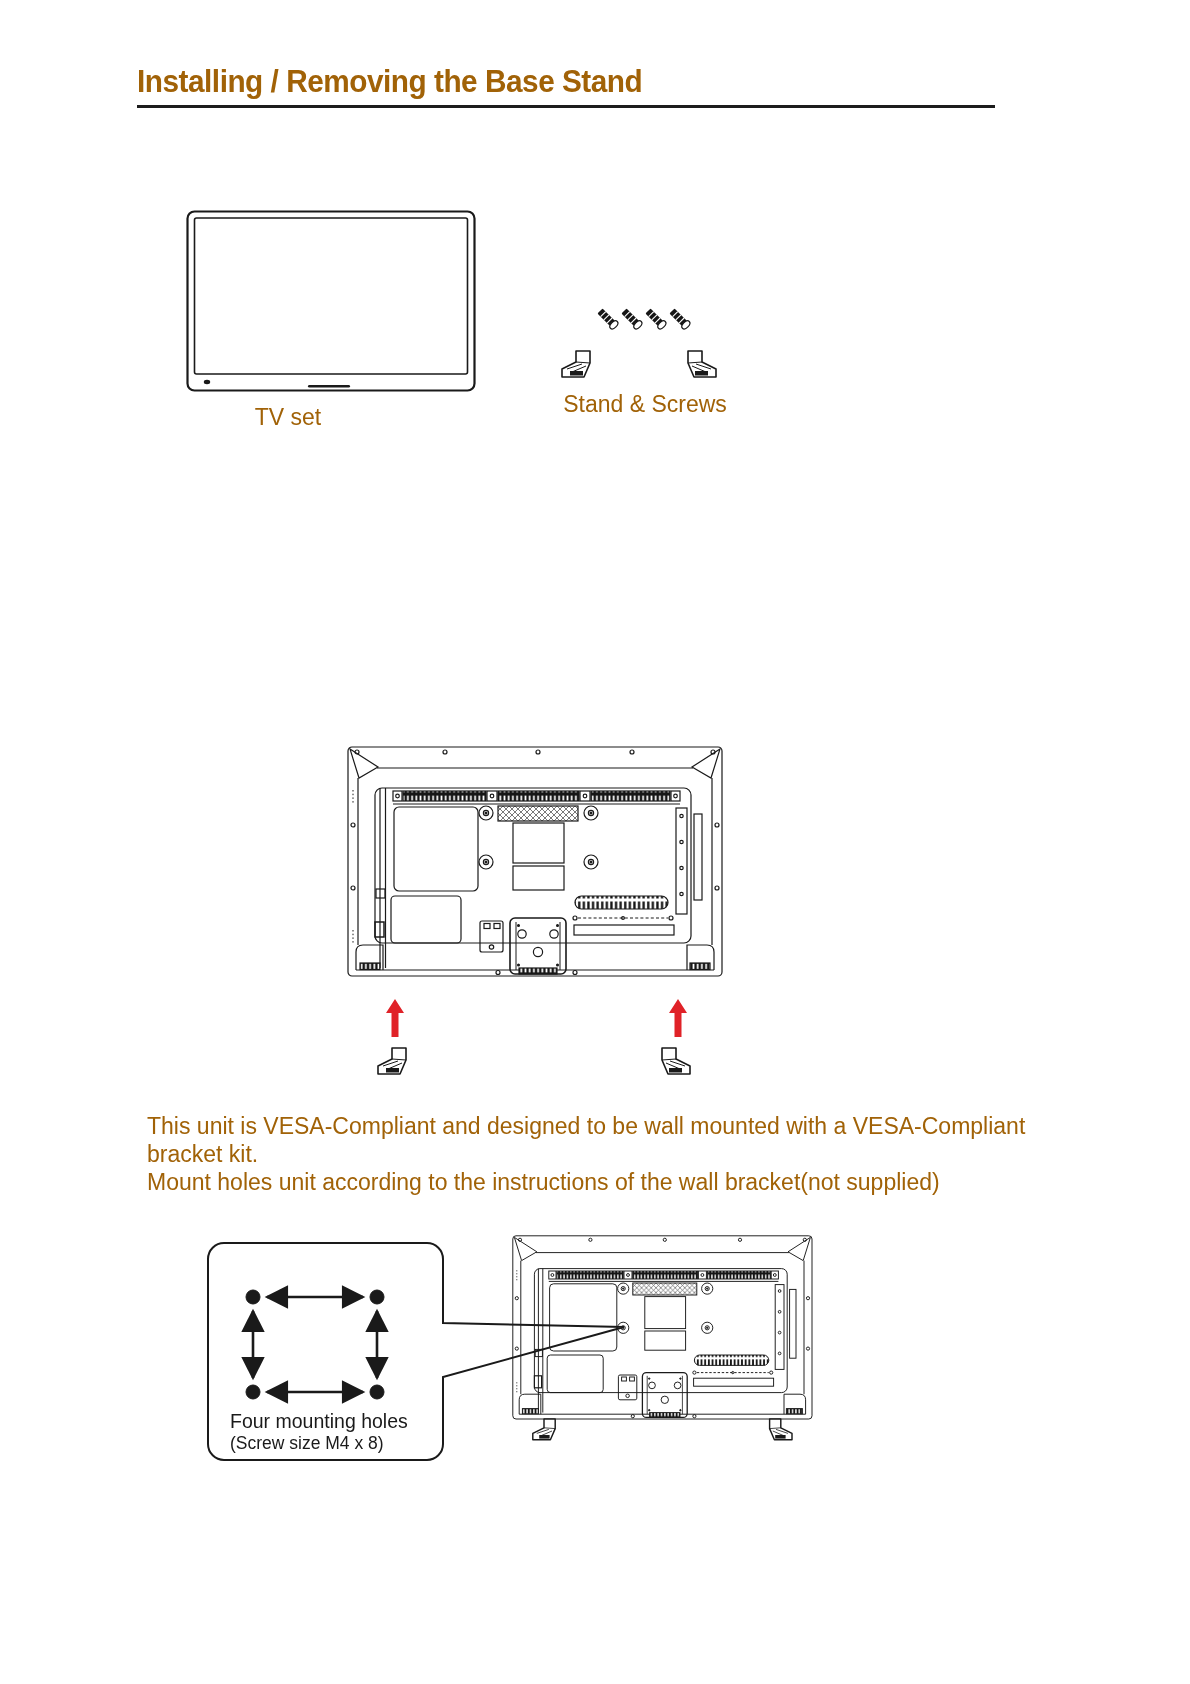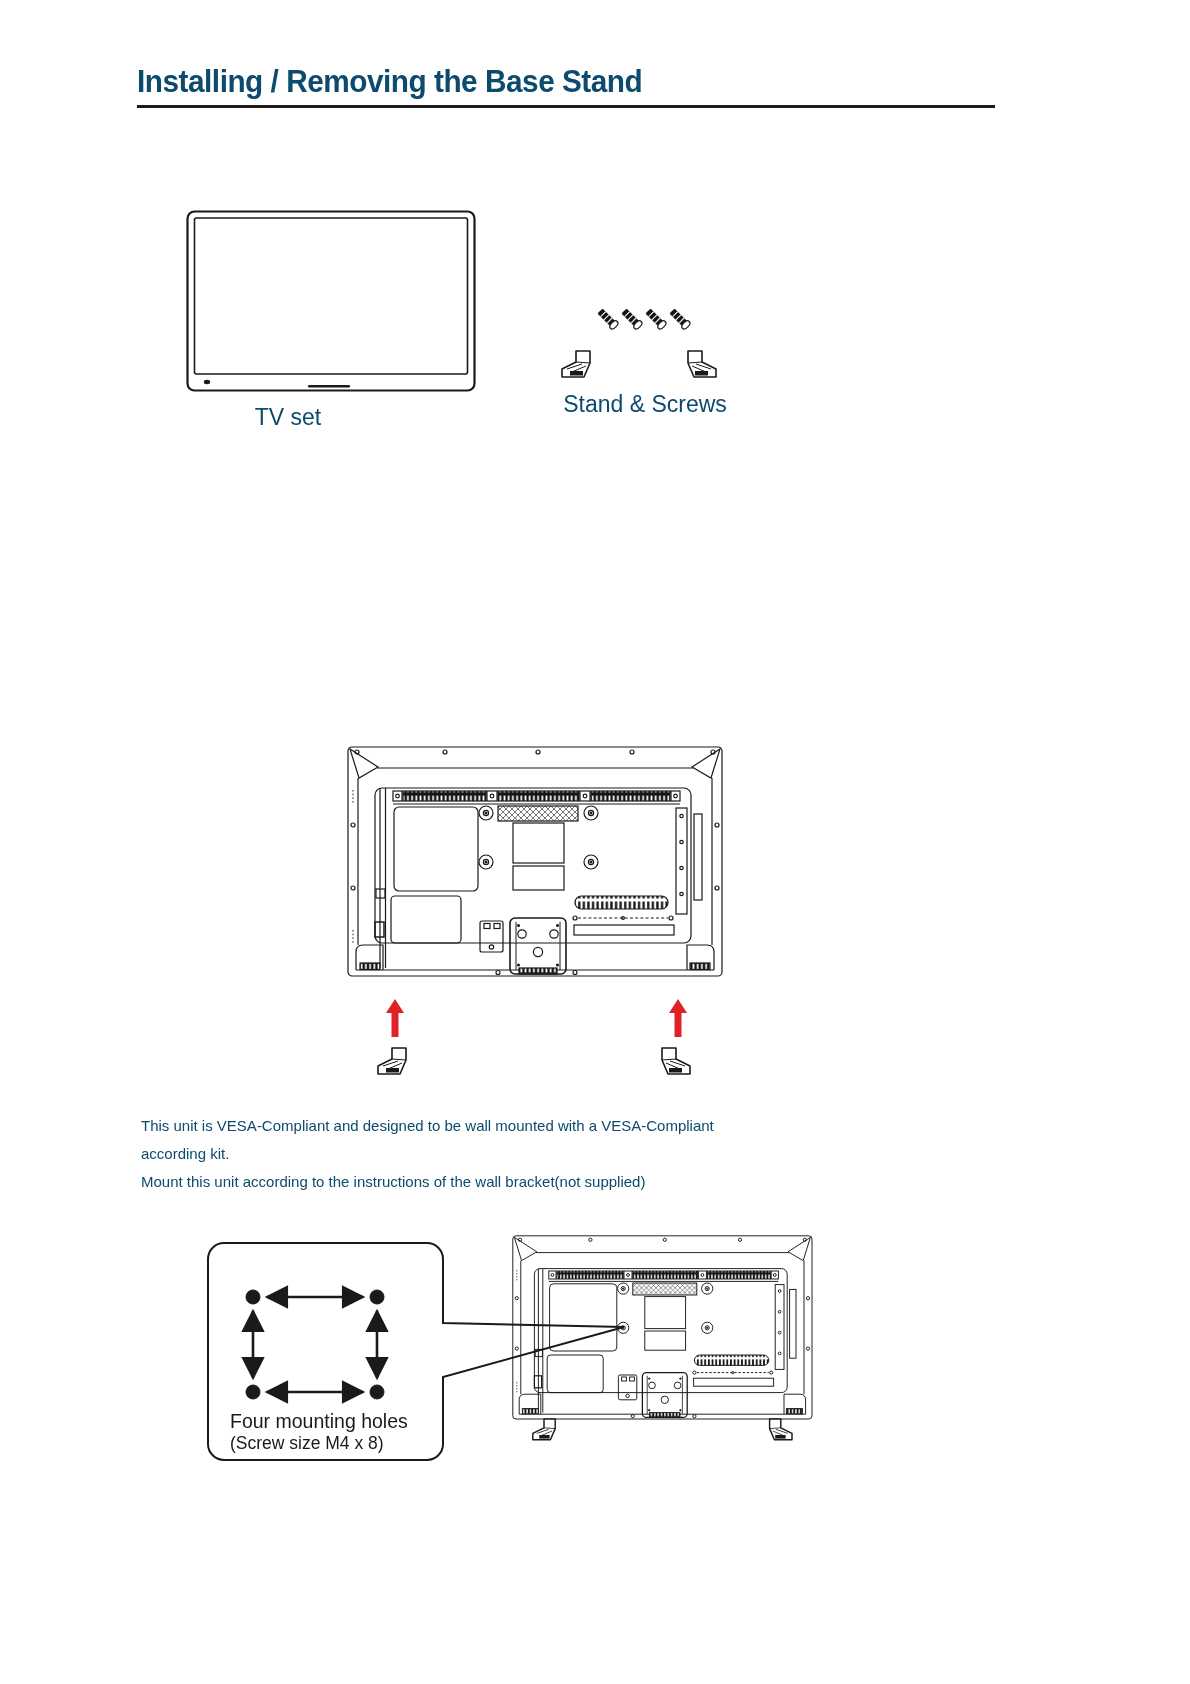--- a/index.html
+++ b/index.html
@@ -1,25 +1,25 @@
 <!DOCTYPE html>
 <html><head>
 <meta charset="utf-8">
 <style>
   html,body{margin:0;padding:0;background:#ffffff;}
   #page{position:relative;width:1106px;height:1684px;background:#fff;overflow:hidden;
-        font-family:"Liberation Sans", sans-serif;color:#0c4a6e;}
+        font-family:"Liberation Sans", sans-serif;color:#a16207;}
   .abs{position:absolute;}
   #title{left:137px;top:64px;font-size:31px;font-weight:bold;letter-spacing:-0.5px;
          transform:scaleX(0.96);transform-origin:left center;white-space:nowrap;}
   #title-rule{left:137px;top:105px;width:858px;height:3px;background:#1c1c1c;}
   .caption{font-size:23px;text-align:center;}
   #tv-set-label{left:233px;top:404px;width:110px;}
   #stand-screws-label{left:560px;top:391px;width:170px;}
-  .vesa-line{left:141px;font-size:15px;line-height:28px;white-space:nowrap;}
+  .vesa-line{left:147px;font-size:23px;line-height:28px;white-space:nowrap;}
   svg{display:block;}
   .callout-text{font-family:"Liberation Sans", sans-serif;fill:#1a1a1a;}
 </style>
 </head>
 <body>
 
 <div id="page">
 
   <svg class="abs" width="0" height="0" style="left:0;top:0" aria-hidden="true">
     <defs>
@@ -200,22 +200,22 @@
   </svg>
 
   <svg class="abs" style="left:377px;top:1046px" width="30" height="29" viewBox="-1 -1 30 29">
     <use href="#foot-icon" xlink:href="#foot-icon"></use>
   </svg>
   <svg class="abs" style="left:661px;top:1046px" width="30" height="29" viewBox="-1 -1 30 29">
     <use href="#foot-icon" xlink:href="#foot-icon" transform="translate(28,0) scale(-1,1)"></use>
   </svg>
 
   <div class="abs vesa-line" style="top:1112px">This unit is VESA-Compliant and designed to be wall mounted with a VESA-Compliant</div>
-  <div class="abs vesa-line" style="top:1140px">according kit.</div>
-  <div class="abs vesa-line" style="top:1168px">Mount this unit according to the instructions of the wall bracket(not supplied)</div>
+  <div class="abs vesa-line" style="top:1140px">bracket kit.</div>
+  <div class="abs vesa-line" style="top:1168px">Mount holes unit according to the instructions of the wall bracket(not supplied)</div>
 
   <svg class="abs" style="left:195px;top:1228px" width="648" height="268" viewBox="0 0 648 268">
 
     <path d="M29,15 H232 A16,16 0 0 1 248,31 V95 L429,99 L248,149 V216 A16,16 0 0 1 232,232 H29 A16,16 0 0 1 13,216 V31 A16,16 0 0 1 29,15 Z" fill="#fff" stroke="#1a1a1a" stroke-width="2"></path>
 
     <g stroke="#1a1a1a">
       <circle cx="58" cy="69" r="7" fill="#1a1a1a"></circle>
       <circle cx="182" cy="69" r="7" fill="#1a1a1a"></circle>
       <circle cx="58" cy="164" r="7" fill="#1a1a1a"></circle>
       <circle cx="182" cy="164" r="7" fill="#1a1a1a"></circle>

